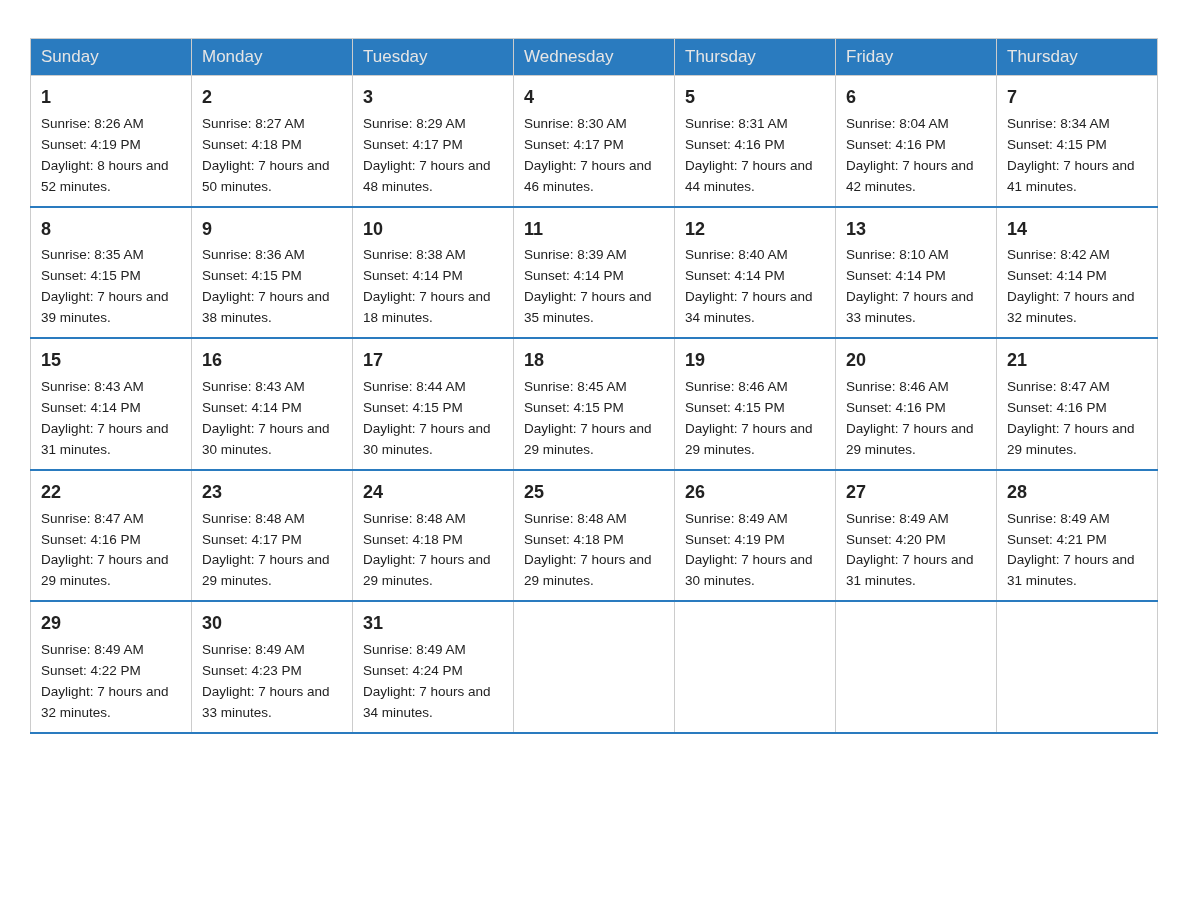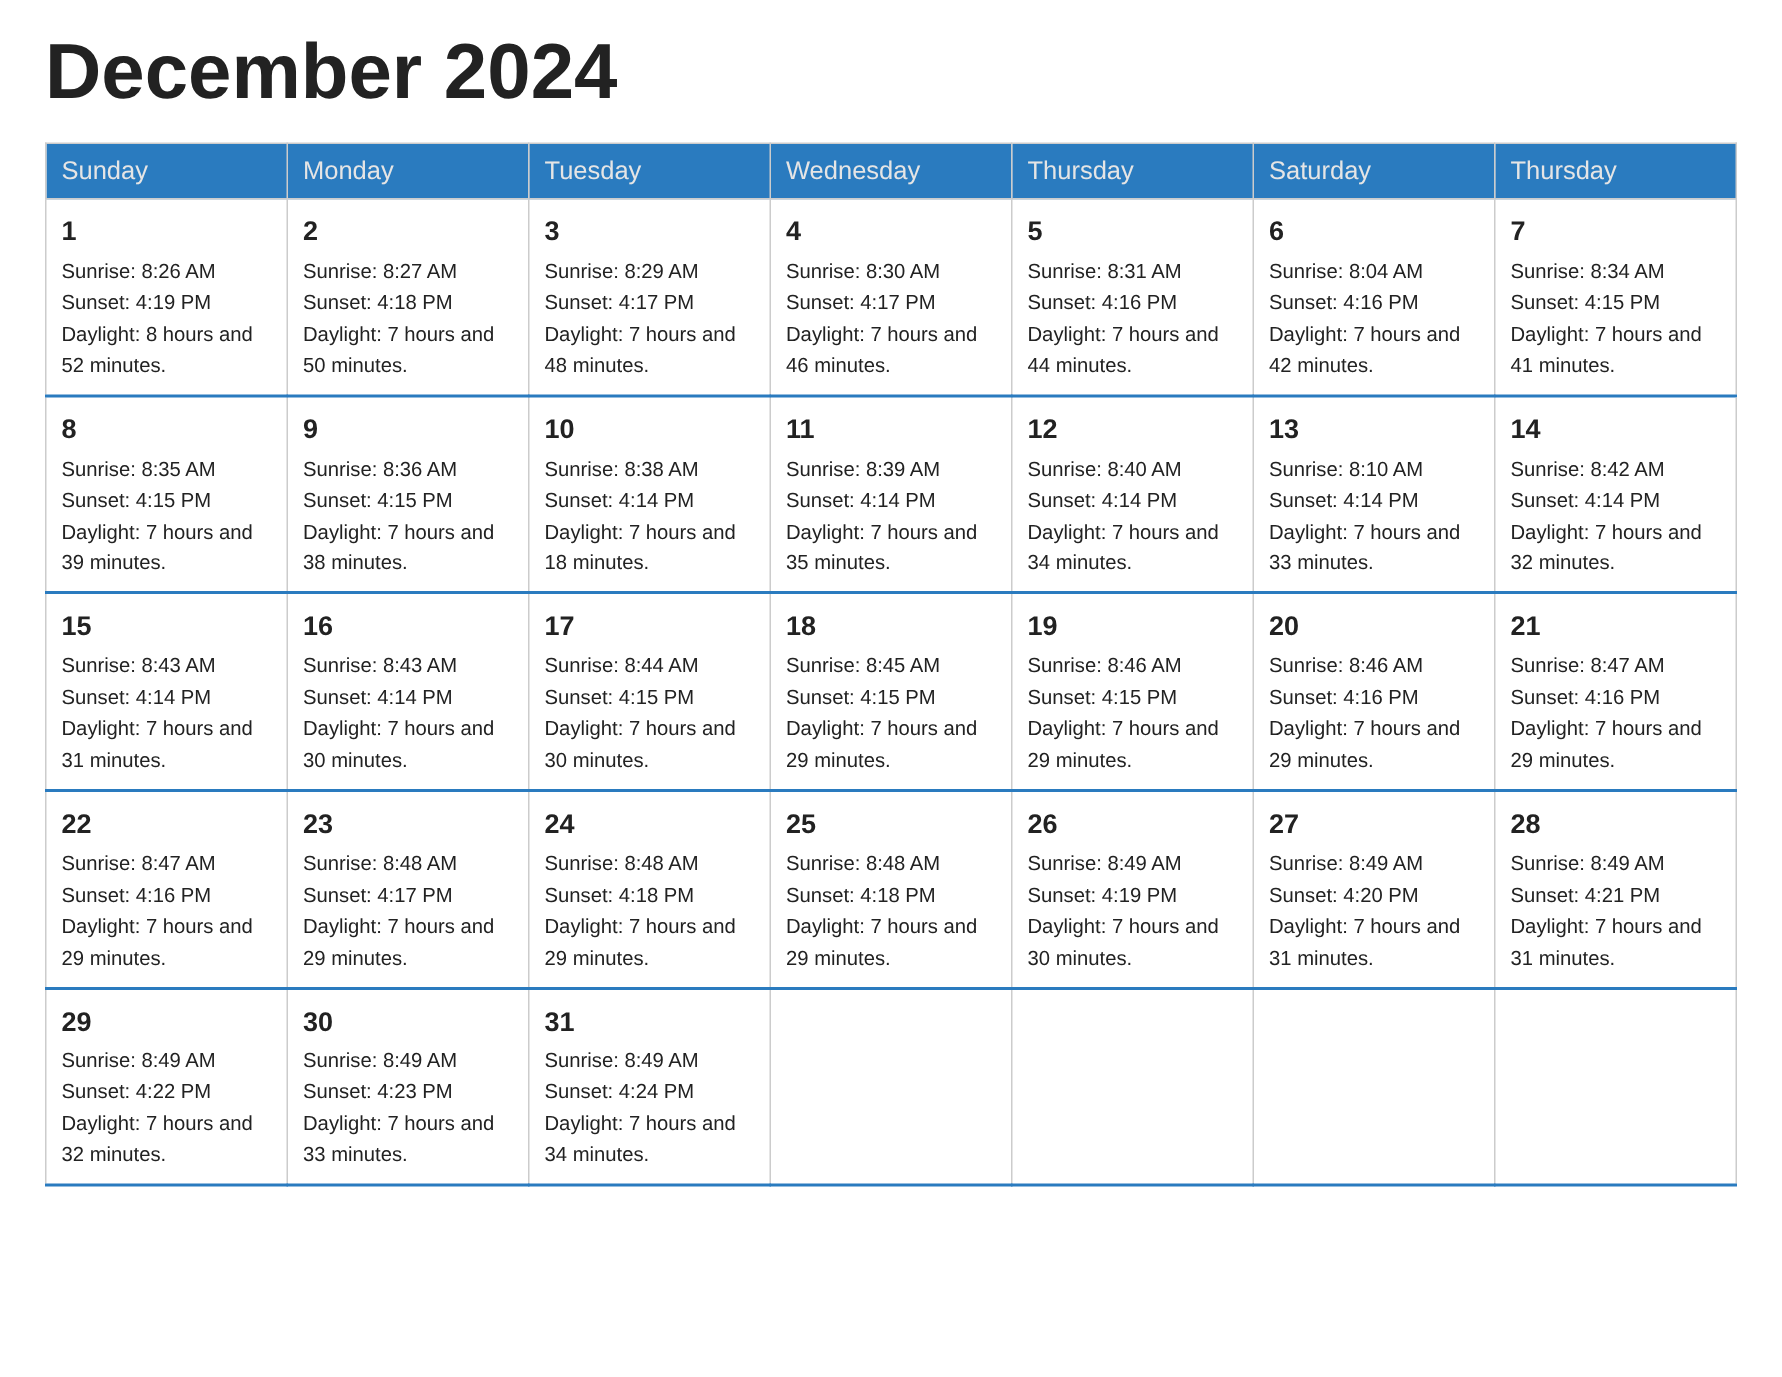--- a/index.html
+++ b/index.html
@@ -90,33 +90,32 @@
     }
     .logo-row2 {
       margin-left: 2px;
     }
   </style>
 </head>
 <body>
 
 <div class="header">
   <div class="title-block">
-    <div class="month-title">December 2024</div>
   </div>
 </div>
 
 <table class="calendar">
   <thead>
     <tr>
     <th>Sunday</th>
         <th>Monday</th>
         <th>Tuesday</th>
         <th>Wednesday</th>
         <th>Thursday</th>
-        <th>Saturday</th>
+        <th>Friday</th>
         <th>Thursday</th>
       </tr>
   </thead>
   <tbody id="calendar-body">
   <tr>
         <td>
         <span class="day-num">1</span>
         <span>Sunrise: 8:26 AM</span><br>
         <span>Sunset: 4:19 PM</span><br>
         <span>Daylight: 8 hours and 52 minutes.</span>

